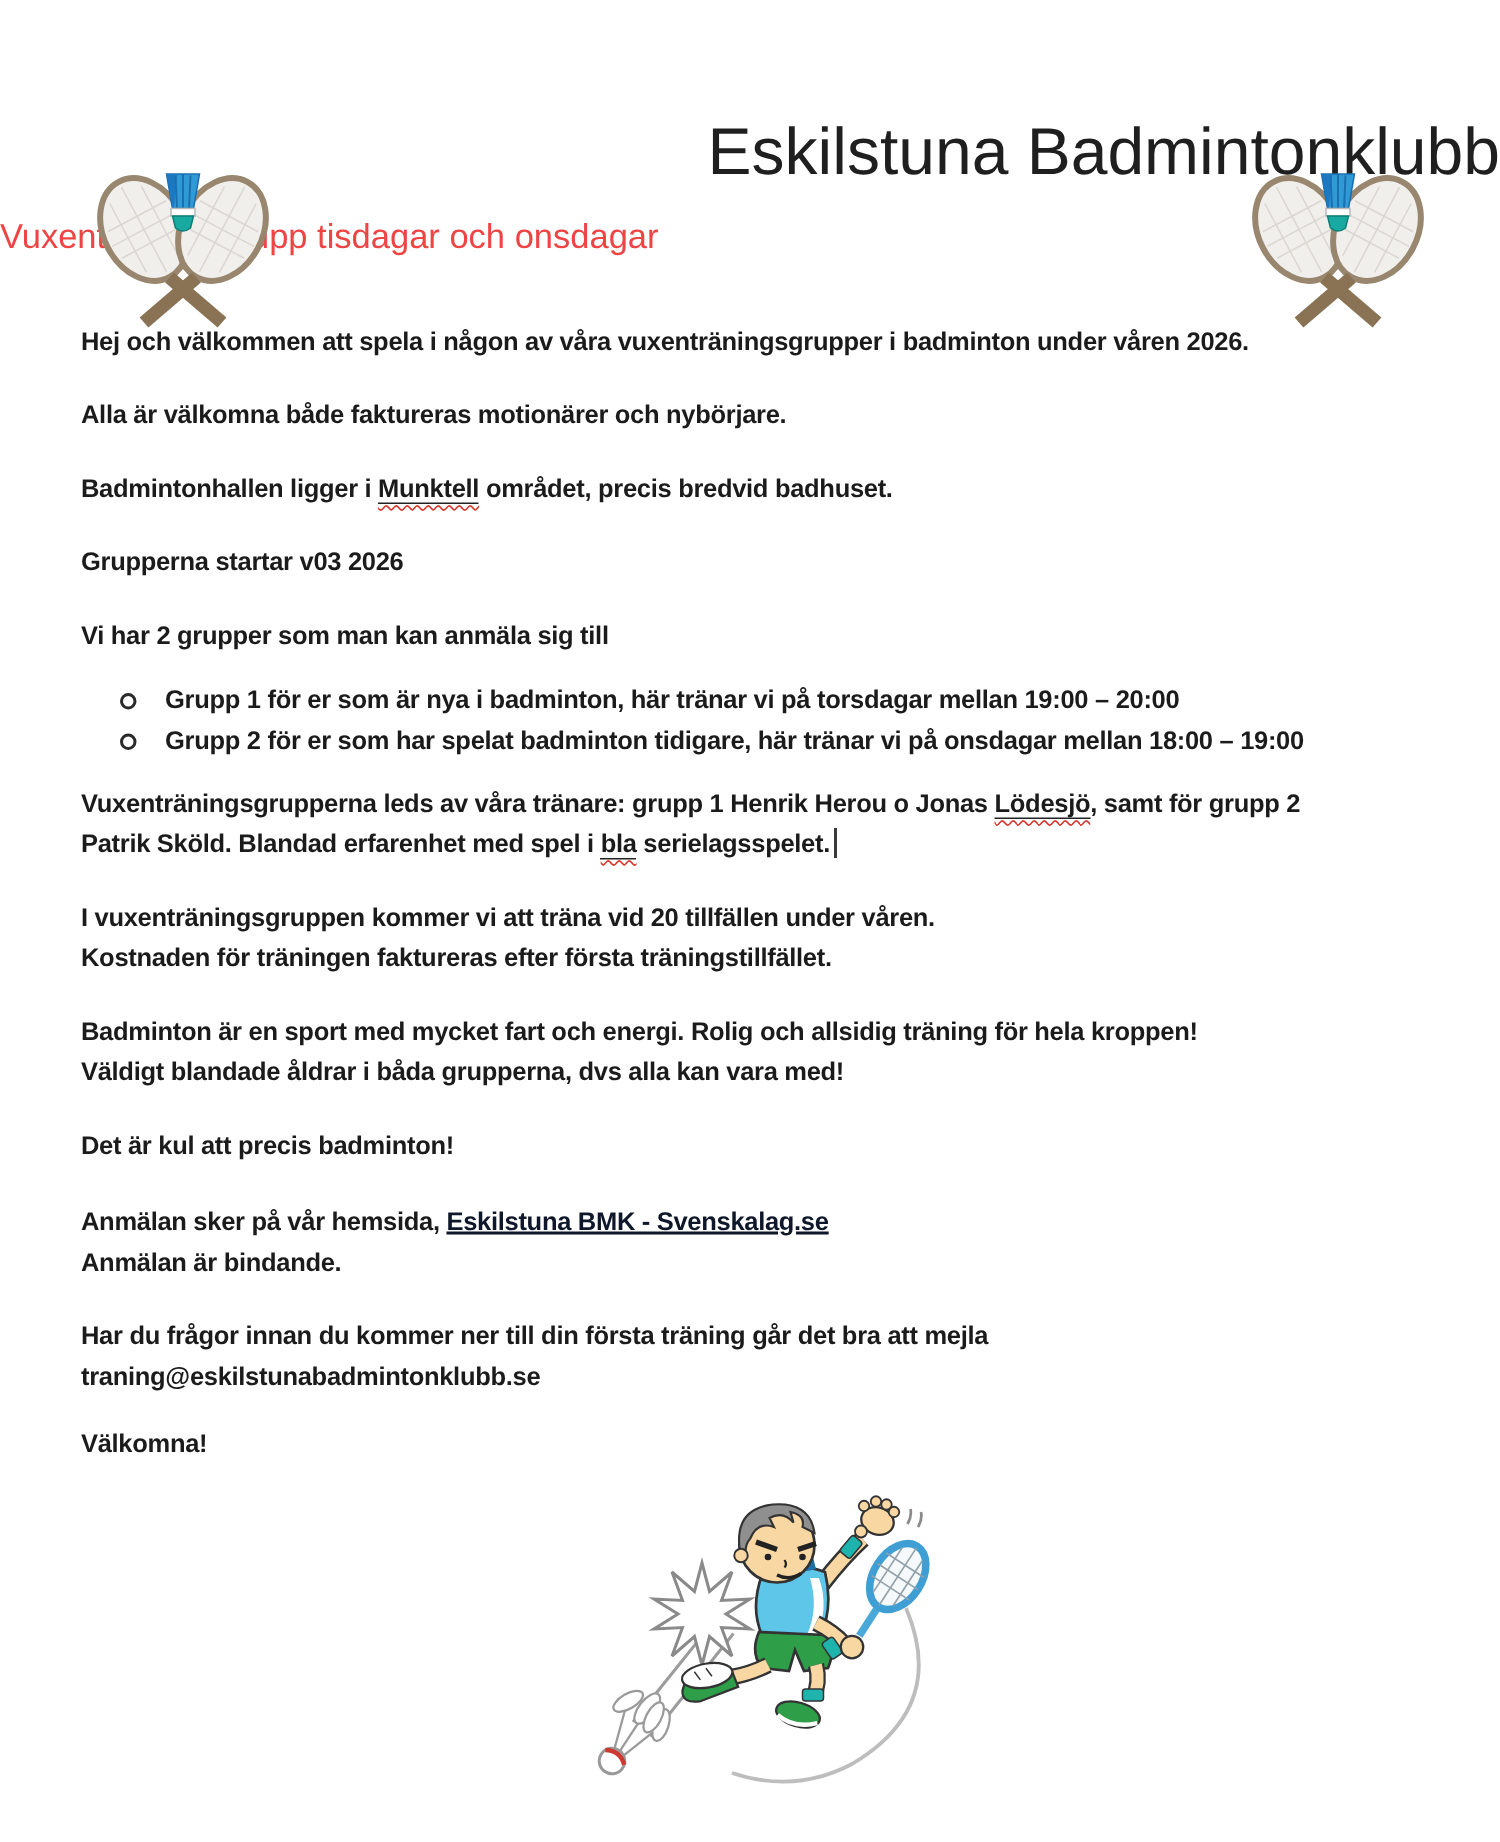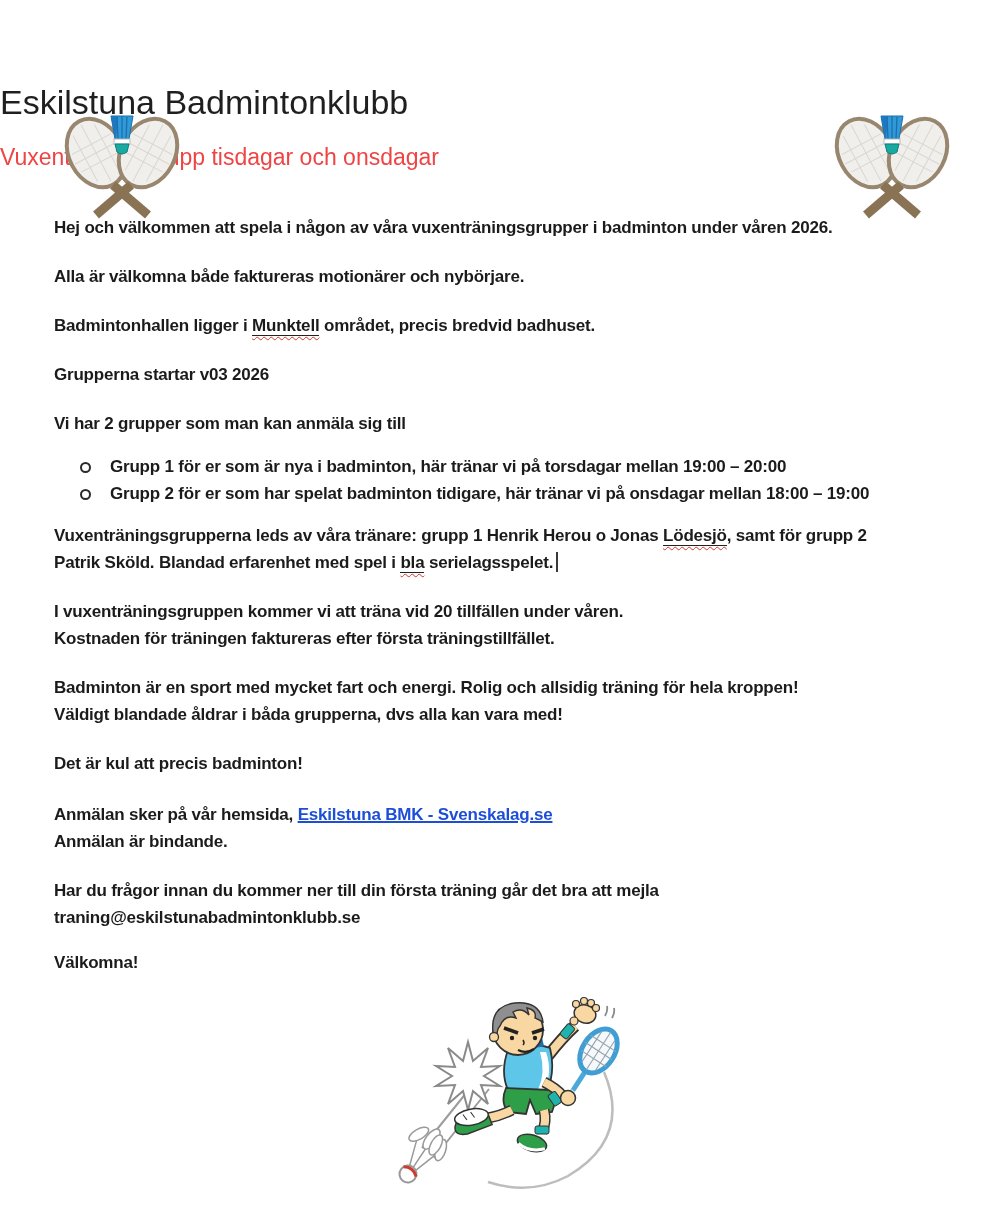--- a/index.html
+++ b/index.html
@@ -8,22 +8,22 @@
     width: 1000px; height: 1228px; margin: 0 auto; position: relative;
     background: #fff; overflow: hidden;
     font-family: "Liberation Sans", sans-serif; color: #1b1b1b;
   }
   
   header { position: relative; }
   .racket-img { position: absolute; width: 132px; height: 110px; top: 26px; }
   .racket-img.left  { left: 56px; }
   .racket-img.right { right: 42px; }
   .title {
-    margin: 84px 0 0; text-align: left;
-    font-size: 34px; font-weight: 400; line-height: 36px; color: #1f1f1f;
+    margin: 84px 0 0; text-align: right;
+    font-size: 44px; font-weight: 400; line-height: 36px; color: #1f1f1f;
   }
   .subtitle {
     margin: 24px 0 0; text-align: left;
     font-size: 23px; font-weight: 400; line-height: 26px; color: #ef4444;
   }
   
   main {
     padding: 44px 30px 0 50px;
     font-size: 17px; font-weight: bold; letter-spacing: -0.2px;
     line-height: 27px;
@@ -42,21 +42,21 @@
   }
   .misspelled {
     border-bottom: 1.5px solid #222;
     text-decoration-line: underline;
     text-decoration-style: wavy;
     text-decoration-color: #d8342a;
     text-decoration-thickness: 1px;
     text-underline-offset: 5px;
   }
   .link {
-    color: #1d4ed8; text-decoration-thickness: 1.5px;
+    color: #0f172a; text-decoration-thickness: 1.5px;
     cursor: pointer;
   }
   .caret {
     display: inline-block; width: 1.5px; height: 20px; background: #3a3a3a;
     margin-left: 3px; vertical-align: -4px;
   }
   .cartoon { margin: 10px 0 0 372px; width: 280px; height: 218px; padding: 0; }
   figure { margin: 0; }
 </style>
 </head>

